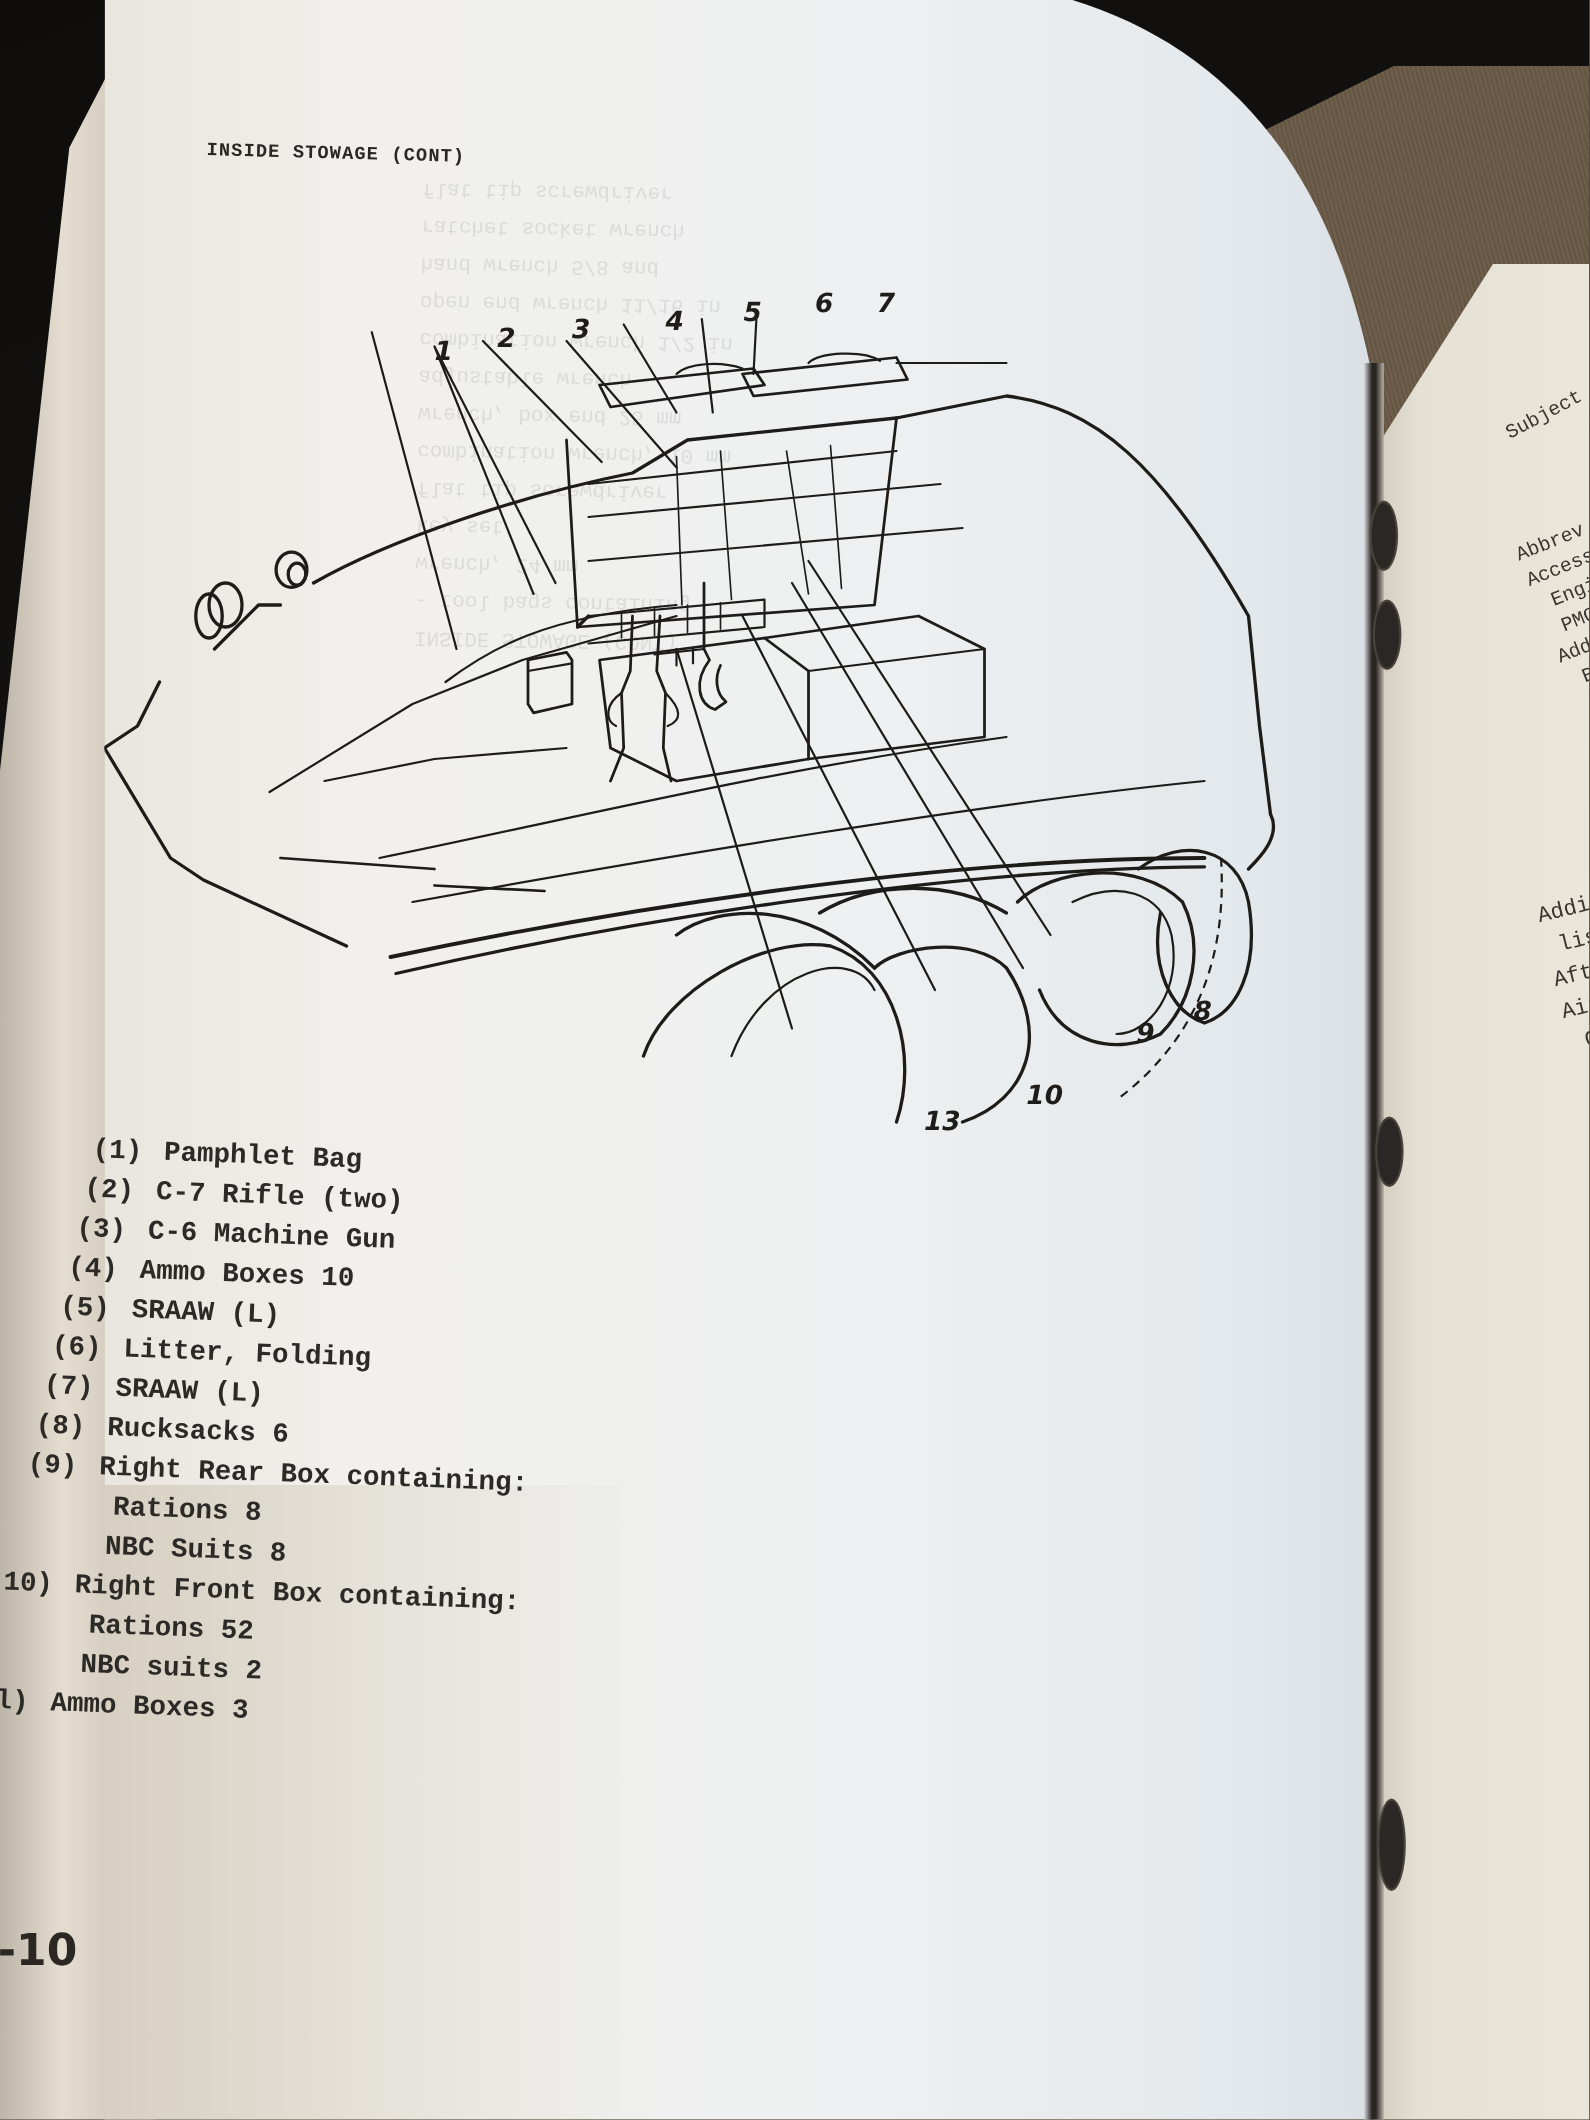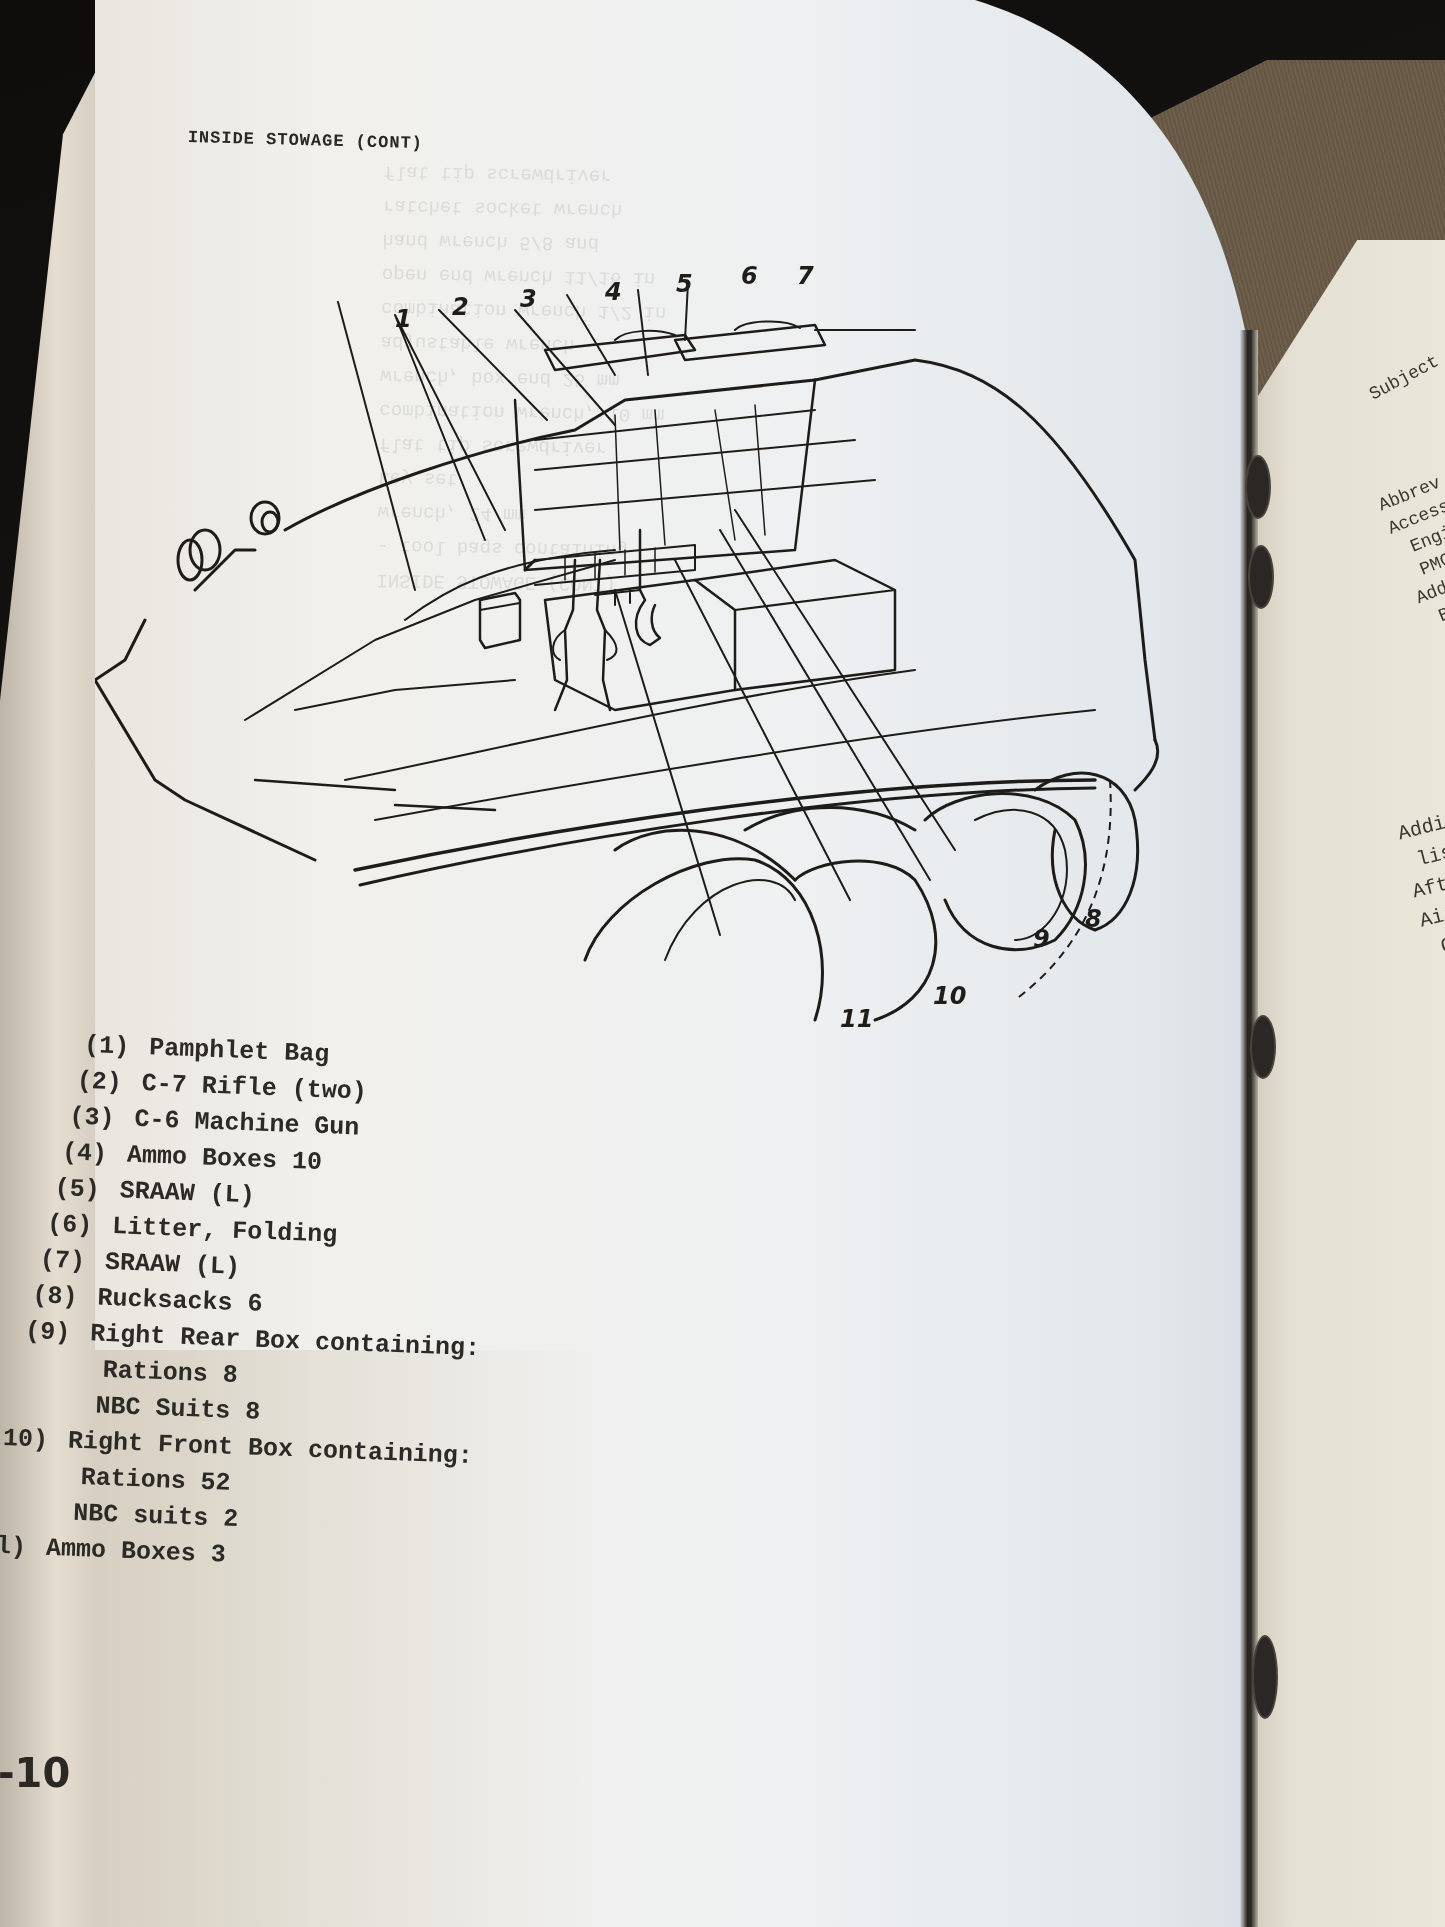--- a/index.html
+++ b/index.html
@@ -210,21 +210,21 @@
 <div class="callout" style="left:395px;top:305px;">1</div>
 <div class="callout" style="left:452px;top:293px;">2</div>
 <div class="callout" style="left:520px;top:285px;">3</div>
 <div class="callout" style="left:605px;top:278px;">4</div>
 <div class="callout" style="left:676px;top:270px;">5</div>
 <div class="callout" style="left:741px;top:262px;">6</div>
 <div class="callout" style="left:797px;top:262px;">7</div>
 <div class="callout" style="left:1085px;top:905px;">8</div>
 <div class="callout" style="left:1033px;top:925px;">9</div>
 <div class="callout" style="left:933px;top:982px;font-style:italic;">10</div>
-<div class="callout" style="left:840px;top:1005px;">11</div>
+<div class="callout" style="left:840px;top:1005px;">13</div>
 
 <div class="legend">
   <div class="legend-row" style="margin-left:40px;">
     <span class="legend-num">(1)</span>
     <span>Pamphlet Bag</span>
   </div>
   <div class="legend-row" style="margin-left:34px;">
     <span class="legend-num">(2)</span>
     <span>C-7 Rifle (two)</span>
   </div>

